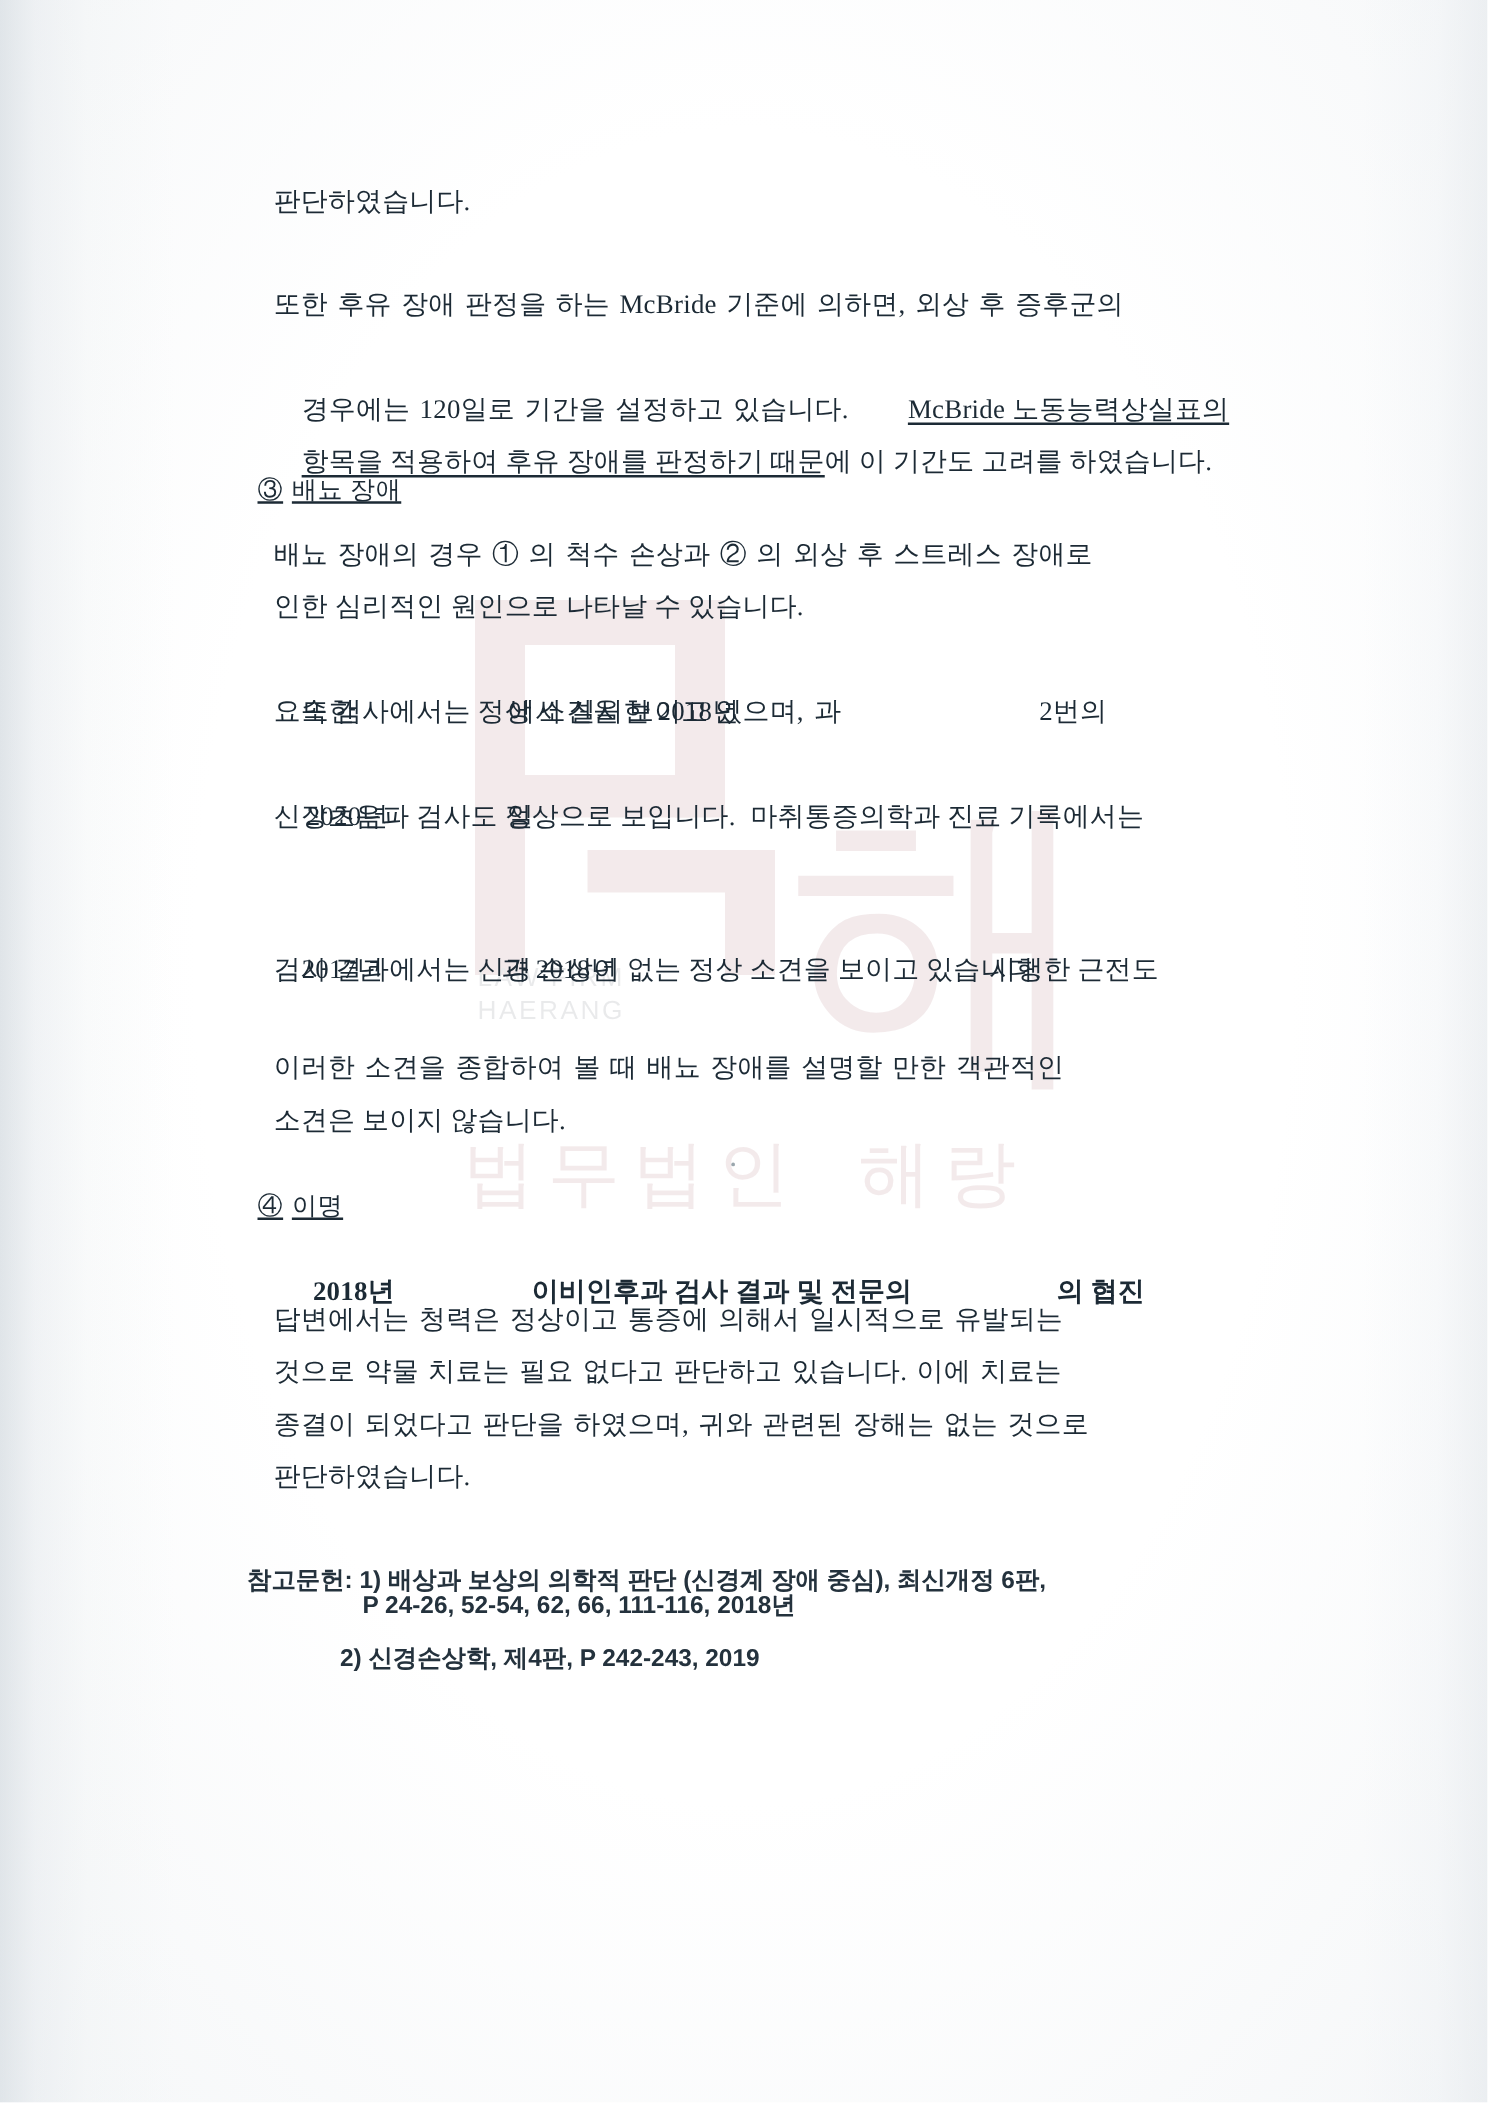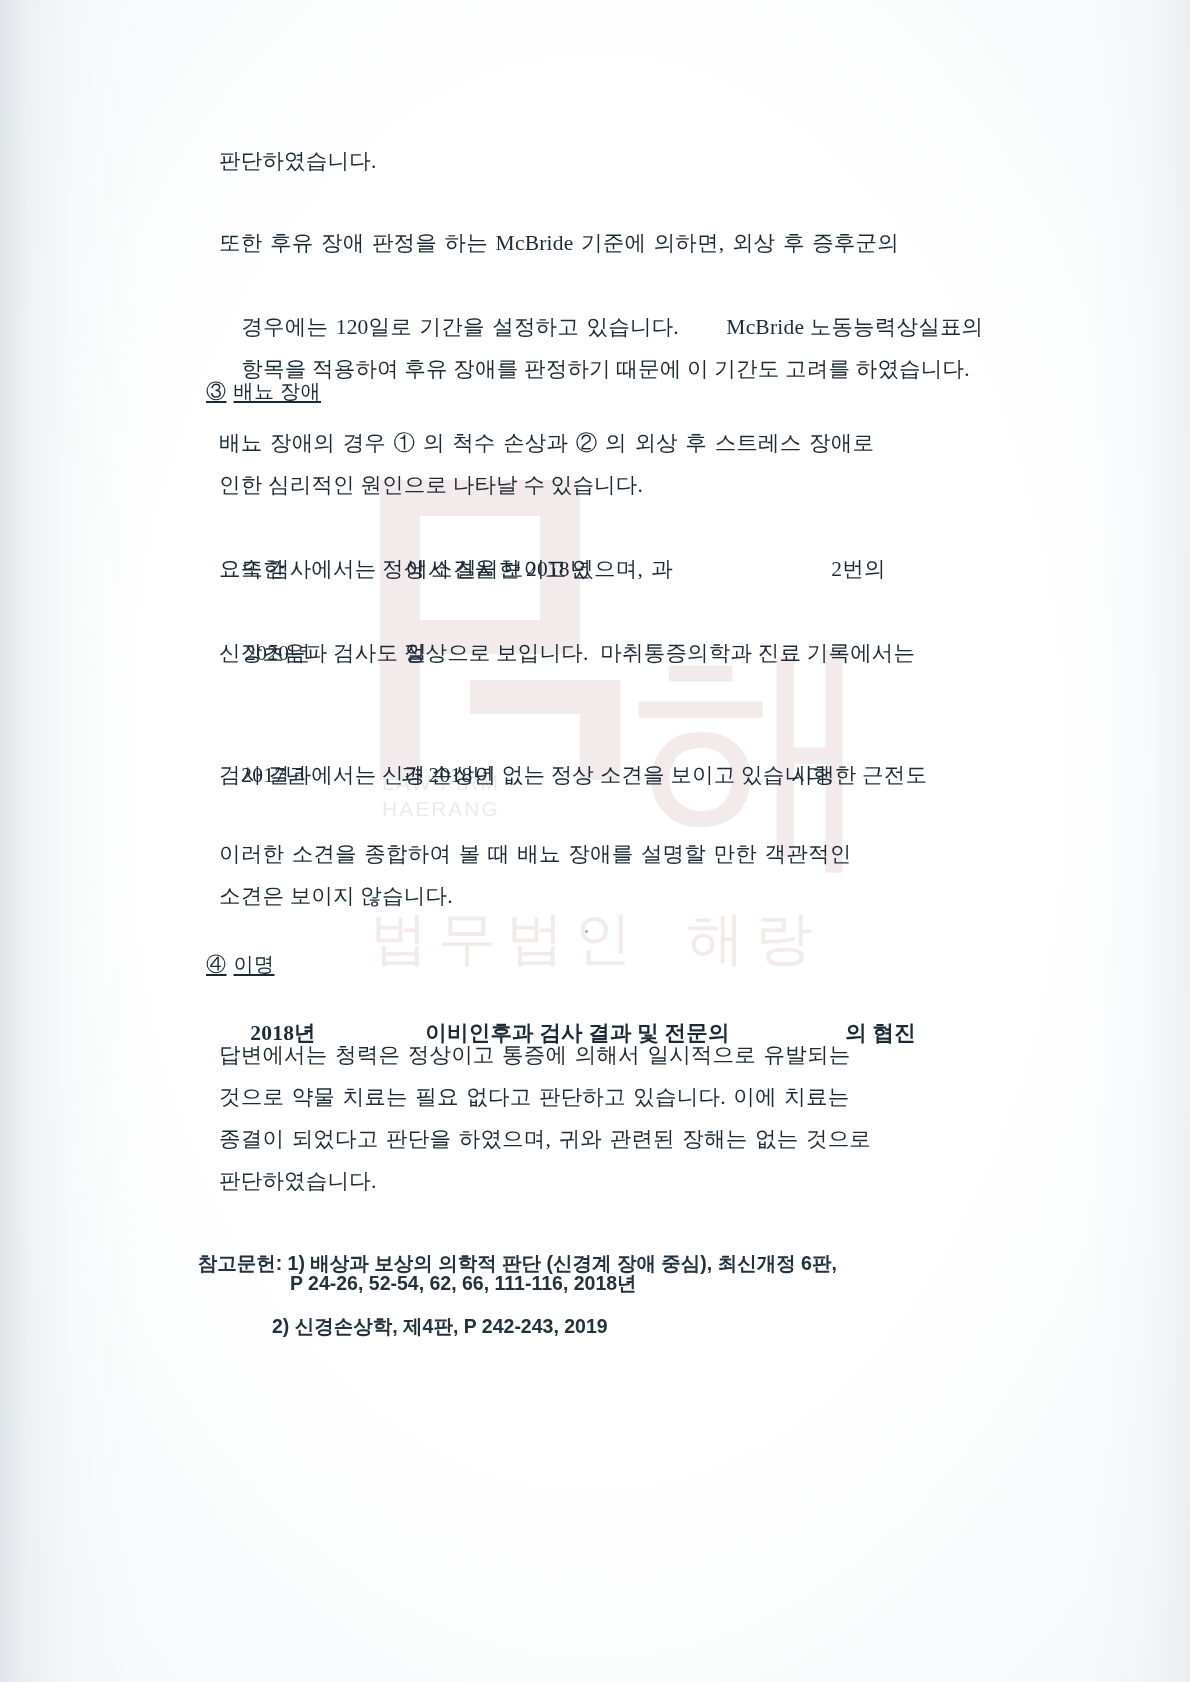--- a/index.html
+++ b/index.html
@@ -97,20 +97,21 @@
     color: #1c2a35;
     letter-spacing: 0.2px;
     white-space: pre-wrap;
   }
   .justify {
     text-align: justify;
     text-align-last: left;
     word-spacing: 2px;
   }
   .underline {
+    text-decoration: underline;
     text-underline-offset: 4px;
   }
   .heading {
     position: absolute;
     font-family: "Liberation Serif", serif;
     font-size: 20px;
     color: #1c2a35;
     letter-spacing: 0.5px;
   }
   .heading .circ {

